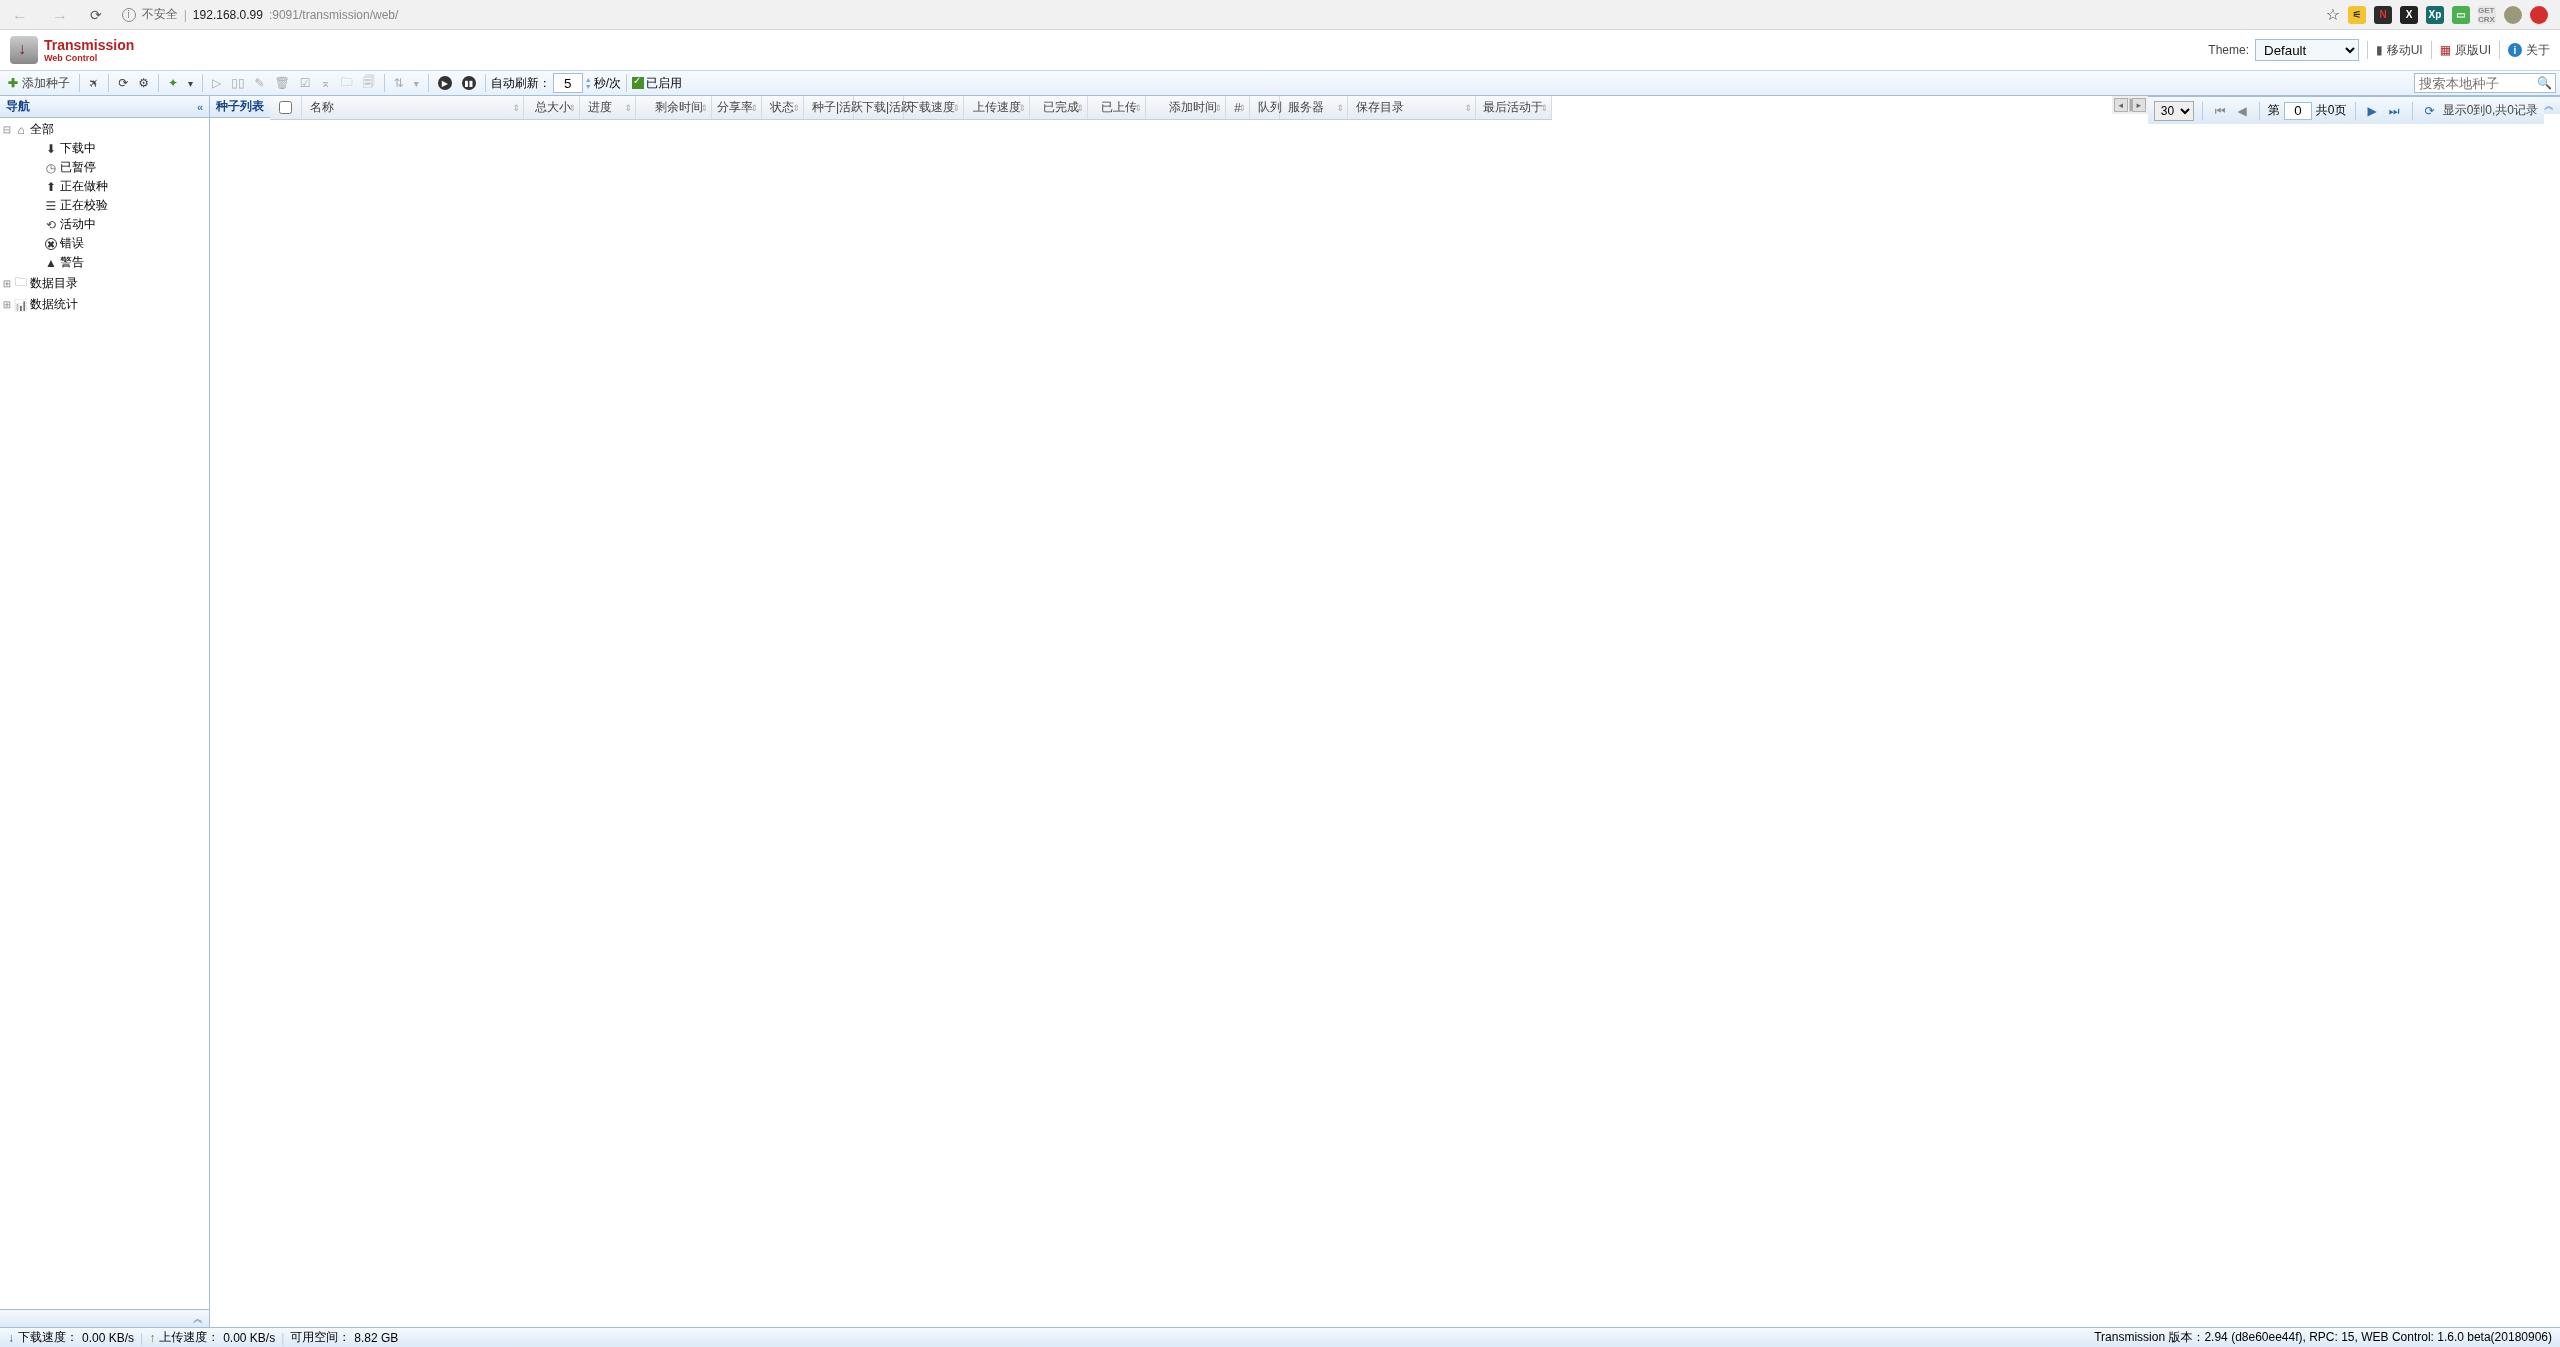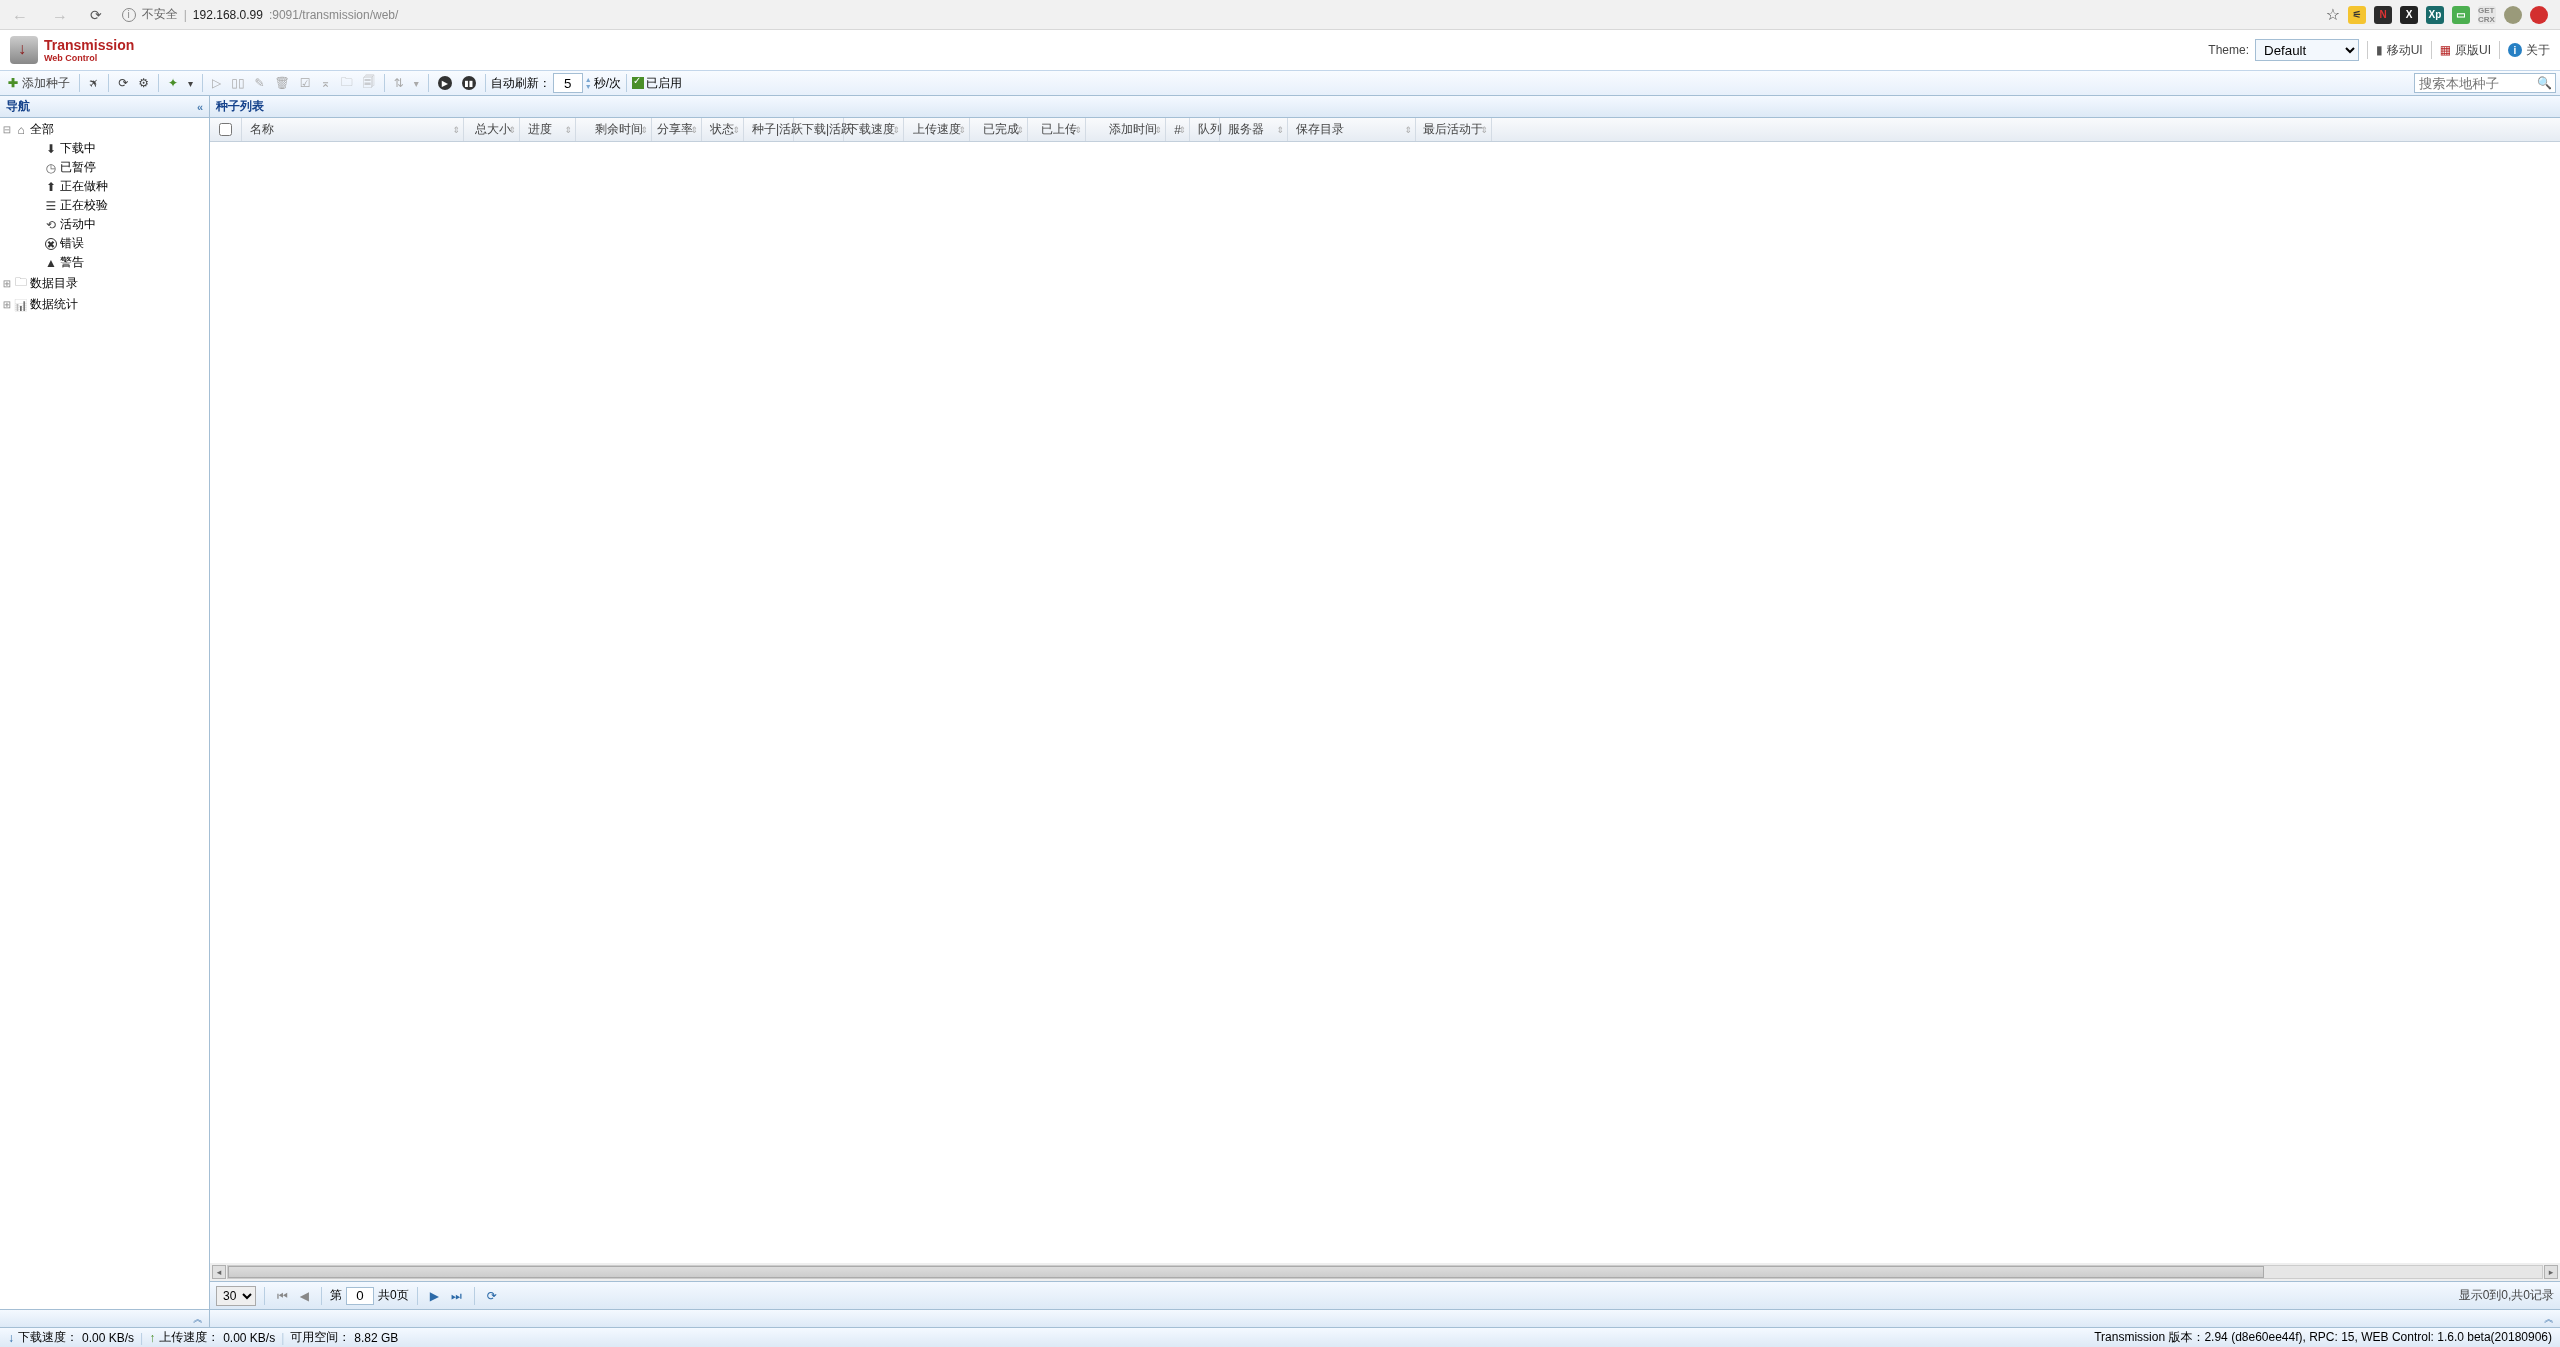--- a/index.html
+++ b/index.html
@@ -103,21 +103,21 @@
     .doc-i::before{content:"☰"; color:#444;}
     .sync-i::before{content:"⟲"; color:#444;}
     .err-i::before{content:"✖"; color:#333; font-size:10px;}
     .err-wrap{width:12px;height:12px;border-radius:50%;background:#fff;border:1px solid #333;display:inline-flex;align-items:center;justify-content:center;}
     .warn-i::before{content:"▲"; color:#333;}
     .folder-i::before{content:"🗀"; color:#888;}
     .chart-i::before{content:"📊"; font-size:11px; filter:grayscale(1);}
     .sidebar-footer { height: 18px; background: linear-gradient(#f4f9ff,#dde9f6); border-top: 1px solid #a4bed4; display: flex; justify-content: flex-end; padding-right: 6px; align-items: center; color: #4b7db1; font-size: 10px; }
     
     
-    .content { flex: 1; display: flex; flex-direction: column; min-width: 0; }
+    .content { flex: 1; display: flex; flex-direction: row; min-width: 0; }
     .content-header {
       height: 22px; background: linear-gradient(#f4f9ff,#dde9f6);
       border-bottom: 1px solid #a4bed4; display: flex; align-items: center;
       padding: 0 6px; font-weight: bold; color: #15428b;
     }
     .table-head-wrap { overflow: hidden; }
     .table-head {
       height: 24px; background: linear-gradient(#f9fafc,#e6ecf3);
       border-bottom: 1px solid #c3cfdb; display: flex; white-space: nowrap;
     }

